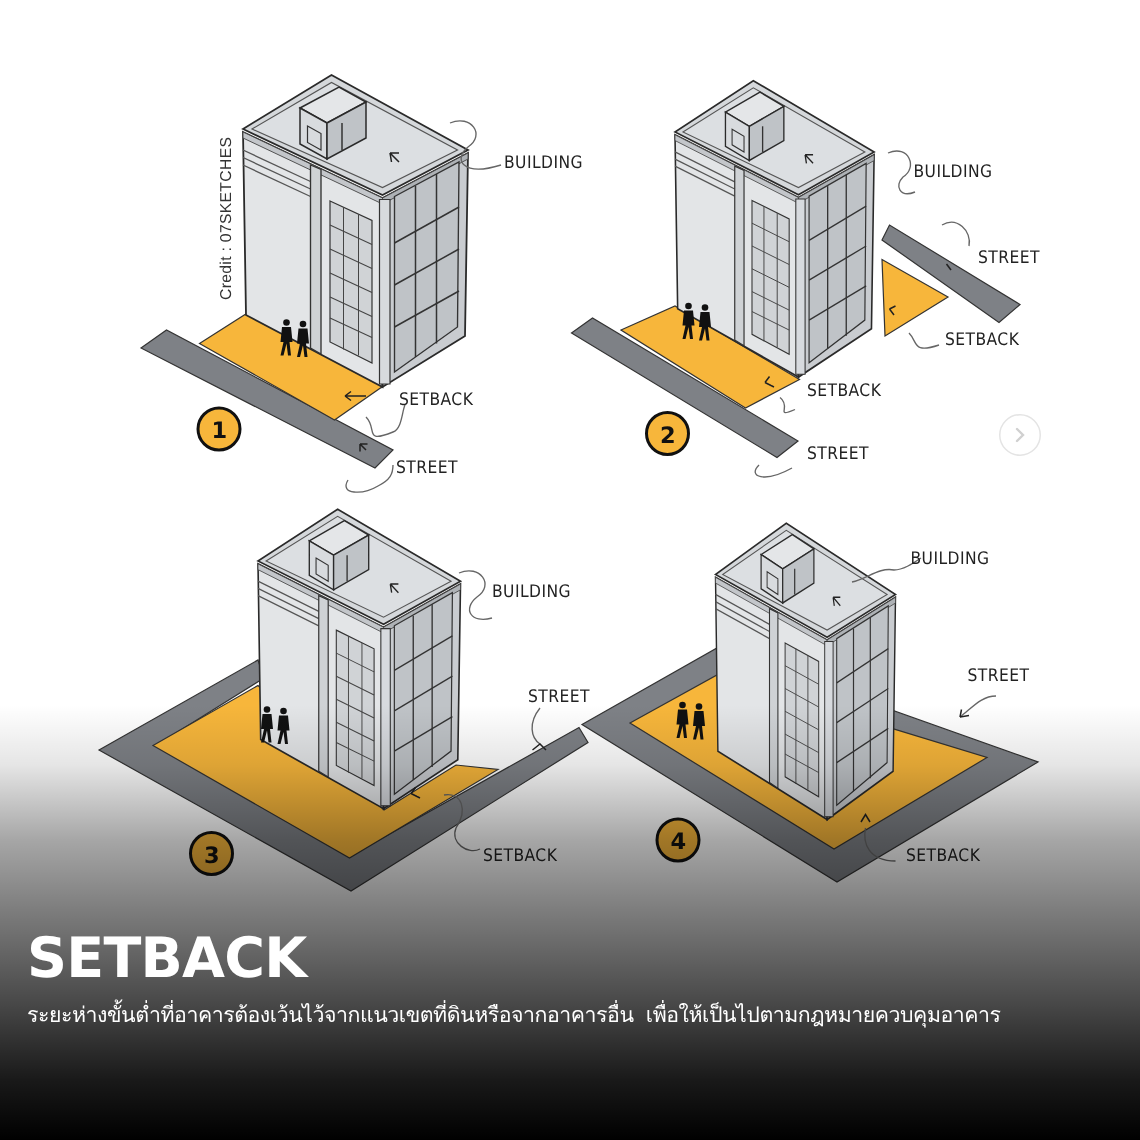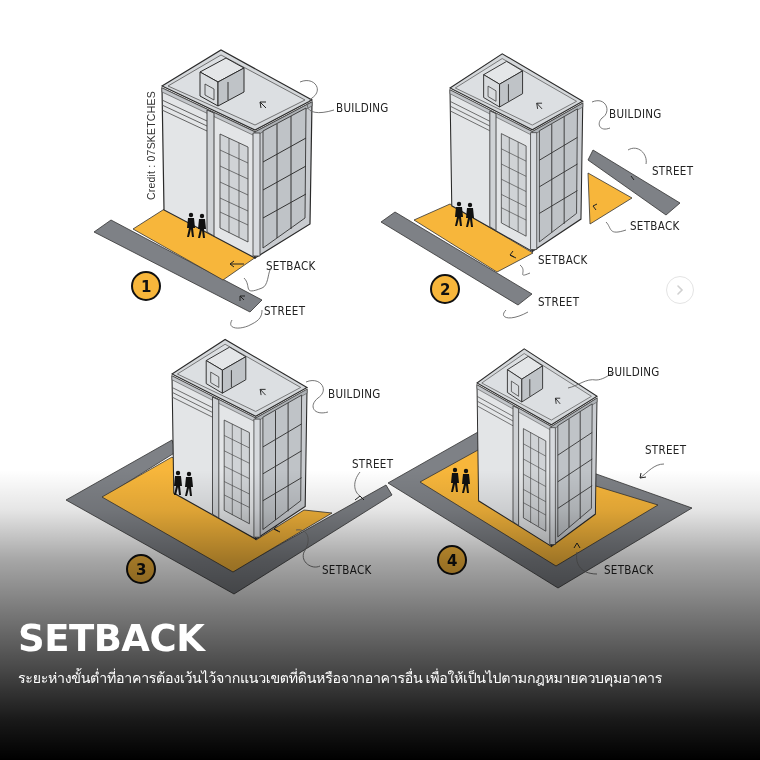--- a/index.html
+++ b/index.html
@@ -8,21 +8,21 @@
   .overlay {
     position:absolute; left:0; top:0; width:760px; height:760px; pointer-events:none;
     background: linear-gradient(to bottom,
       rgba(0,0,0,0) 0px, rgba(0,0,0,0) 470px,
       rgba(0,0,0,0.10) 510px, rgba(0,0,0,0.35) 560px,
       rgba(0,0,0,0.52) 610px, rgba(0,0,0,0.72) 670px,
       rgba(0,0,0,0.90) 720px, rgba(0,0,0,1) 760px);
   }
   .caption { position:absolute; left:18px; top:617px; color:#ffffff; }
   .caption-title { font-family:"DejaVu Sans", sans-serif; font-weight:bold; font-size:37px; letter-spacing:-0.5px; line-height:44px; }
-  .caption-desc { font-family:Liberation Serif, serif; font-size:14.2px; line-height:22px; margin-top:6px; white-space:nowrap; letter-spacing:-0.3px; }
+  .caption-desc { font-family:Liberation Mono, monospace; font-size:14.2px; line-height:22px; margin-top:6px; white-space:nowrap; letter-spacing:-0.3px; }
   .next-btn {
     position:absolute; left:666px; top:276px; width:28px; height:28px; border-radius:50%;
     border:1.5px solid #e4e4e4; background:rgba(255,255,255,0.85); box-sizing:border-box;
     display:flex; align-items:center; justify-content:center; cursor:pointer;
   }
   .credit {
     position:absolute; left:145px; top:200px; transform-origin:0 0; transform:rotate(-90deg);
     font-family:"Liberation Sans", sans-serif; font-size:10.5px; color:#333; white-space:nowrap; letter-spacing:0.2px;
   }
   svg text.hand { font-family:"DejaVu Sans Condensed","DejaVu Sans", sans-serif; font-size:11.5px; fill:#222; letter-spacing:0.3px; }

